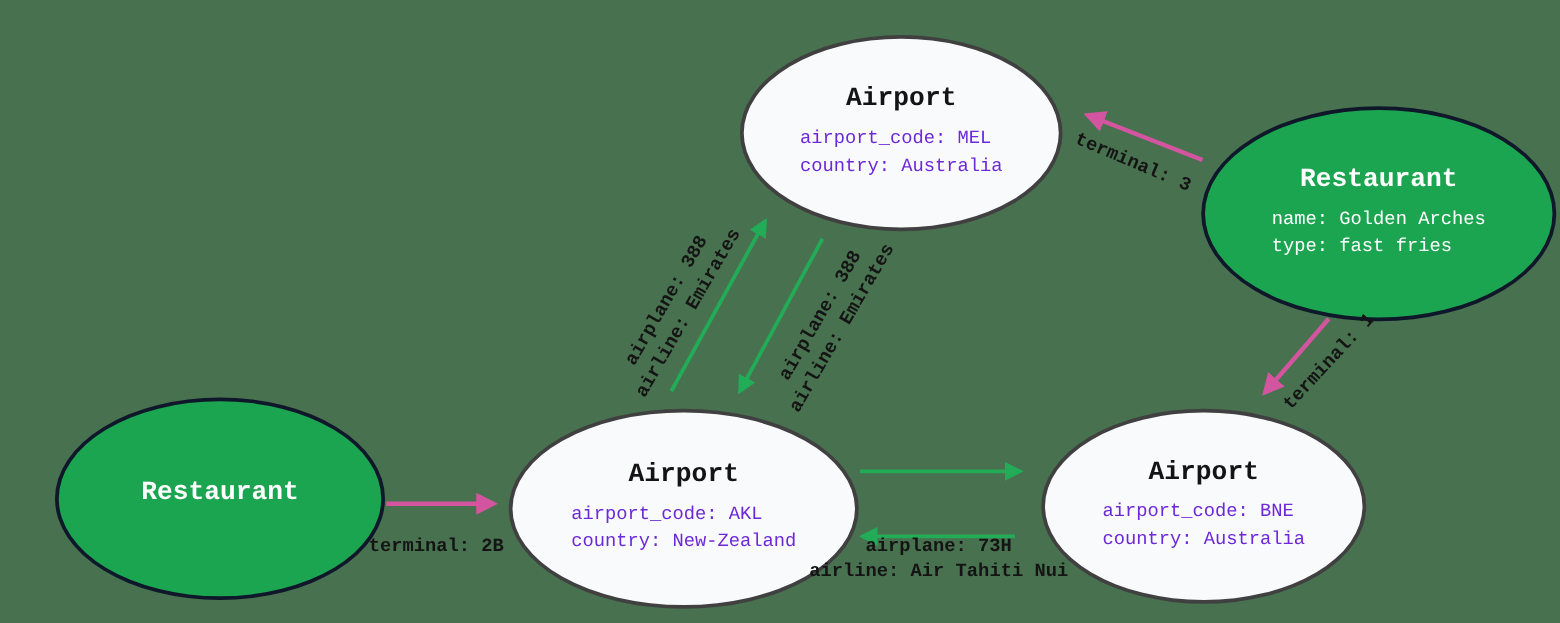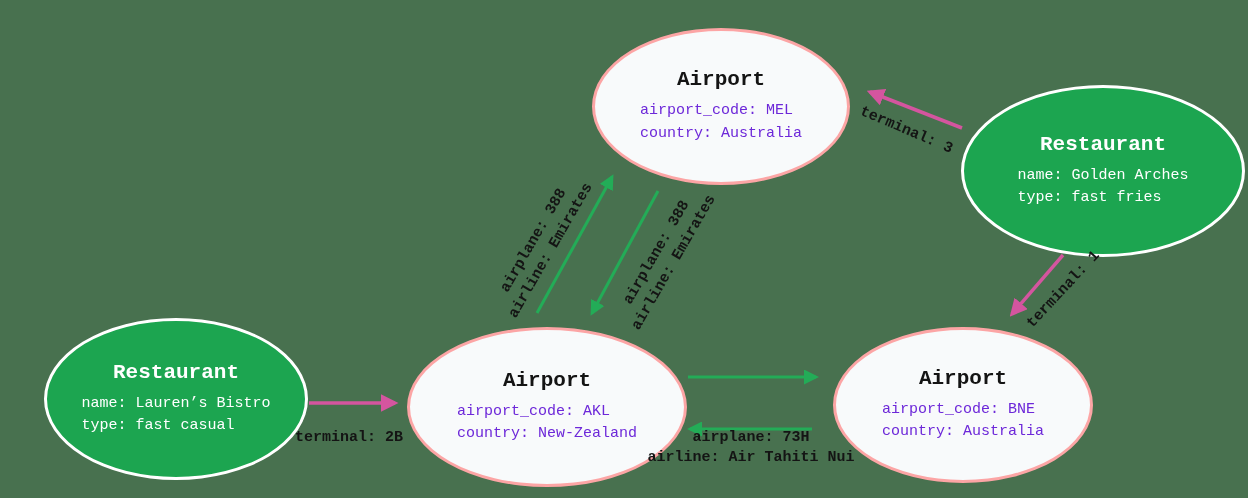--- a/index.html
+++ b/index.html
@@ -9,22 +9,22 @@
   }
   .edges{position:absolute;left:0;top:0;width:1248px;height:498px;}
   .edges line{fill:none;}
   .edge-green{stroke:#23AC57;stroke-width:3;}
   .edge-pink{stroke:#D4559F;stroke-width:3.5;}
   .node{
     position:absolute;border-radius:50%;box-sizing:border-box;
     display:flex;flex-direction:column;align-items:center;justify-content:center;
     text-align:center;
   }
-  .node.airport{background:#F8FAFB;border:3px solid #fca5a5;color:#141414;}
-  .node.restaurant{background:#1CA550;border:3px solid #ffffff;color:#FFFFFF;}
+  .node.airport{background:#F8FAFB;border:3px solid #404040;color:#141414;}
+  .node.restaurant{background:#1CA550;border:3px solid #0f172a;color:#FFFFFF;}
   .node-title{font-weight:bold;font-size:21px;margin-bottom:9px;}
   .node-attrs{font-size:15px;line-height:1.5;text-align:left;}
   .airport .node-attrs{color:#6d28d9;}
   .restaurant .node-attrs{color:#FFFFFF;}
   .edge-label{
     position:absolute;font-size:15px;font-weight:bold;color:#141414;
     line-height:1.35;text-align:center;white-space:nowrap;
   }
 </style>
 </head>
@@ -77,24 +77,20 @@
   <div class="node restaurant" style="left:961px;top:85px;width:284px;height:172px;">
     <div class="node-title">Restaurant</div>
     <div class="node-attrs">
       <div>name: Golden Arches</div>
       <div>type: fast fries</div>
     </div>
   </div>
 
   <div class="node restaurant" style="left:44px;top:318px;width:264px;height:162px;">
     <div class="node-title">Restaurant</div>
-    <div class="node-attrs">
-      <div>name: Lauren’s Bistro</div>
-      <div>type: fast casual</div>
-    </div>
   </div>
 
   <div class="edge-label" style="left:543px;top:246px;transform:translate(-50%,-50%) rotate(-60deg);">
     <div>airplane: 388</div>
     <div>airline: Emirates</div>
   </div>
 
   <div class="edge-label" style="left:666px;top:258px;transform:translate(-50%,-50%) rotate(-60deg);">
     <div>airplane: 388</div>
     <div>airline: Emirates</div>

